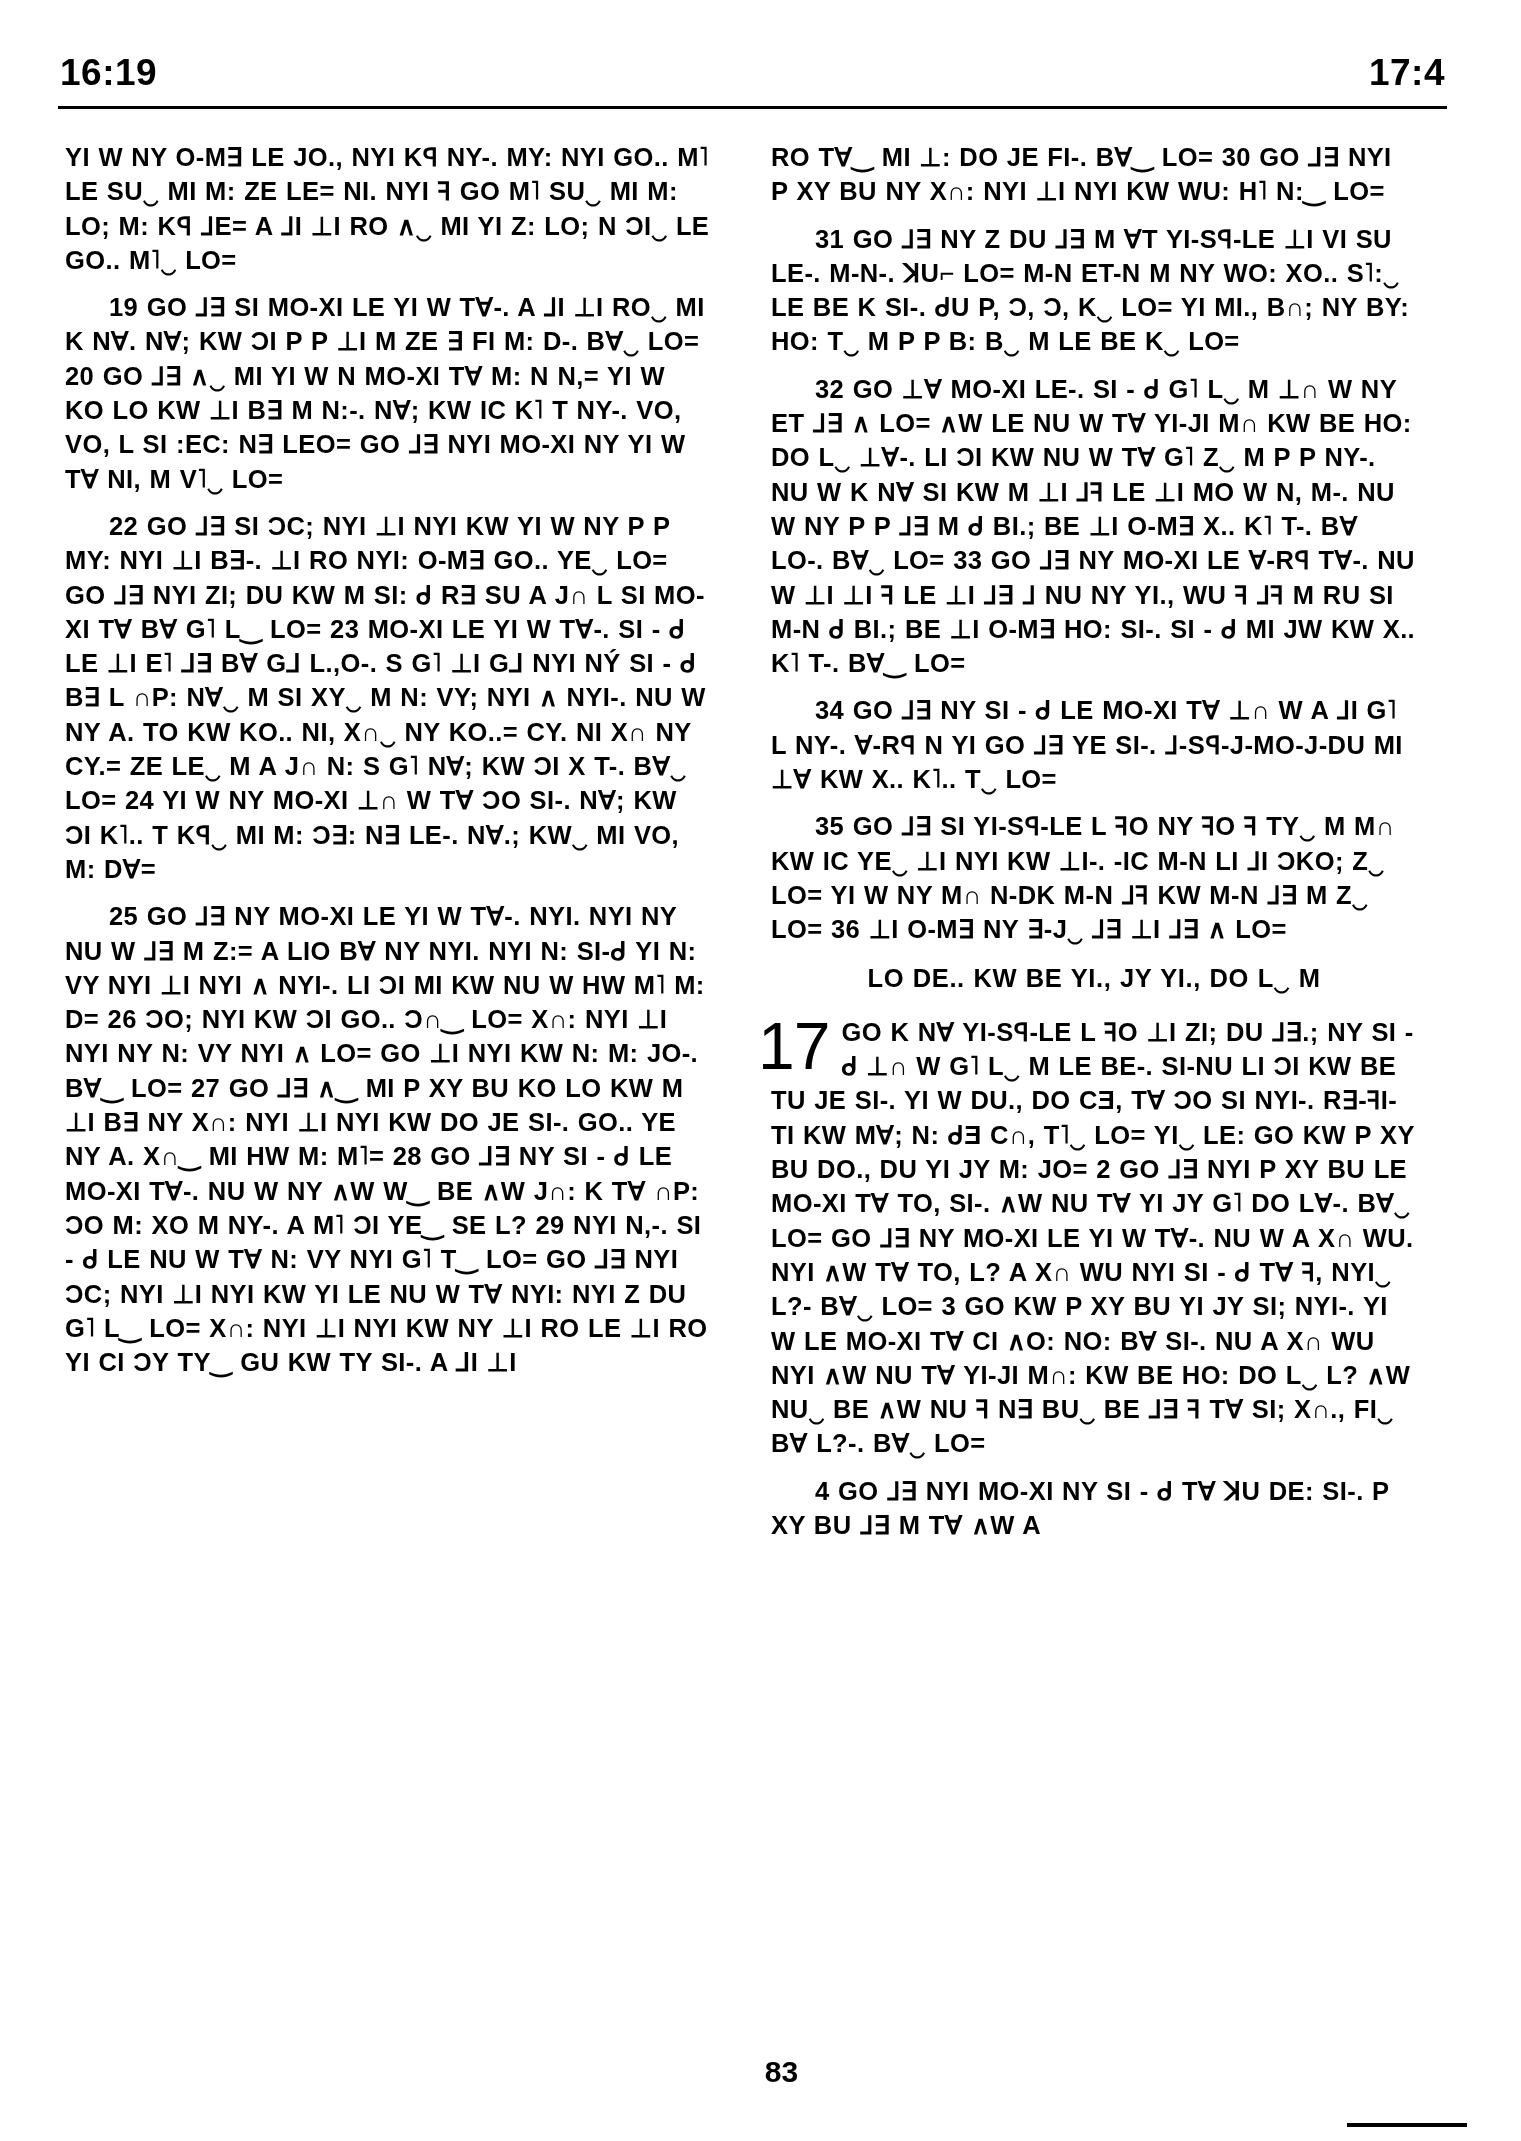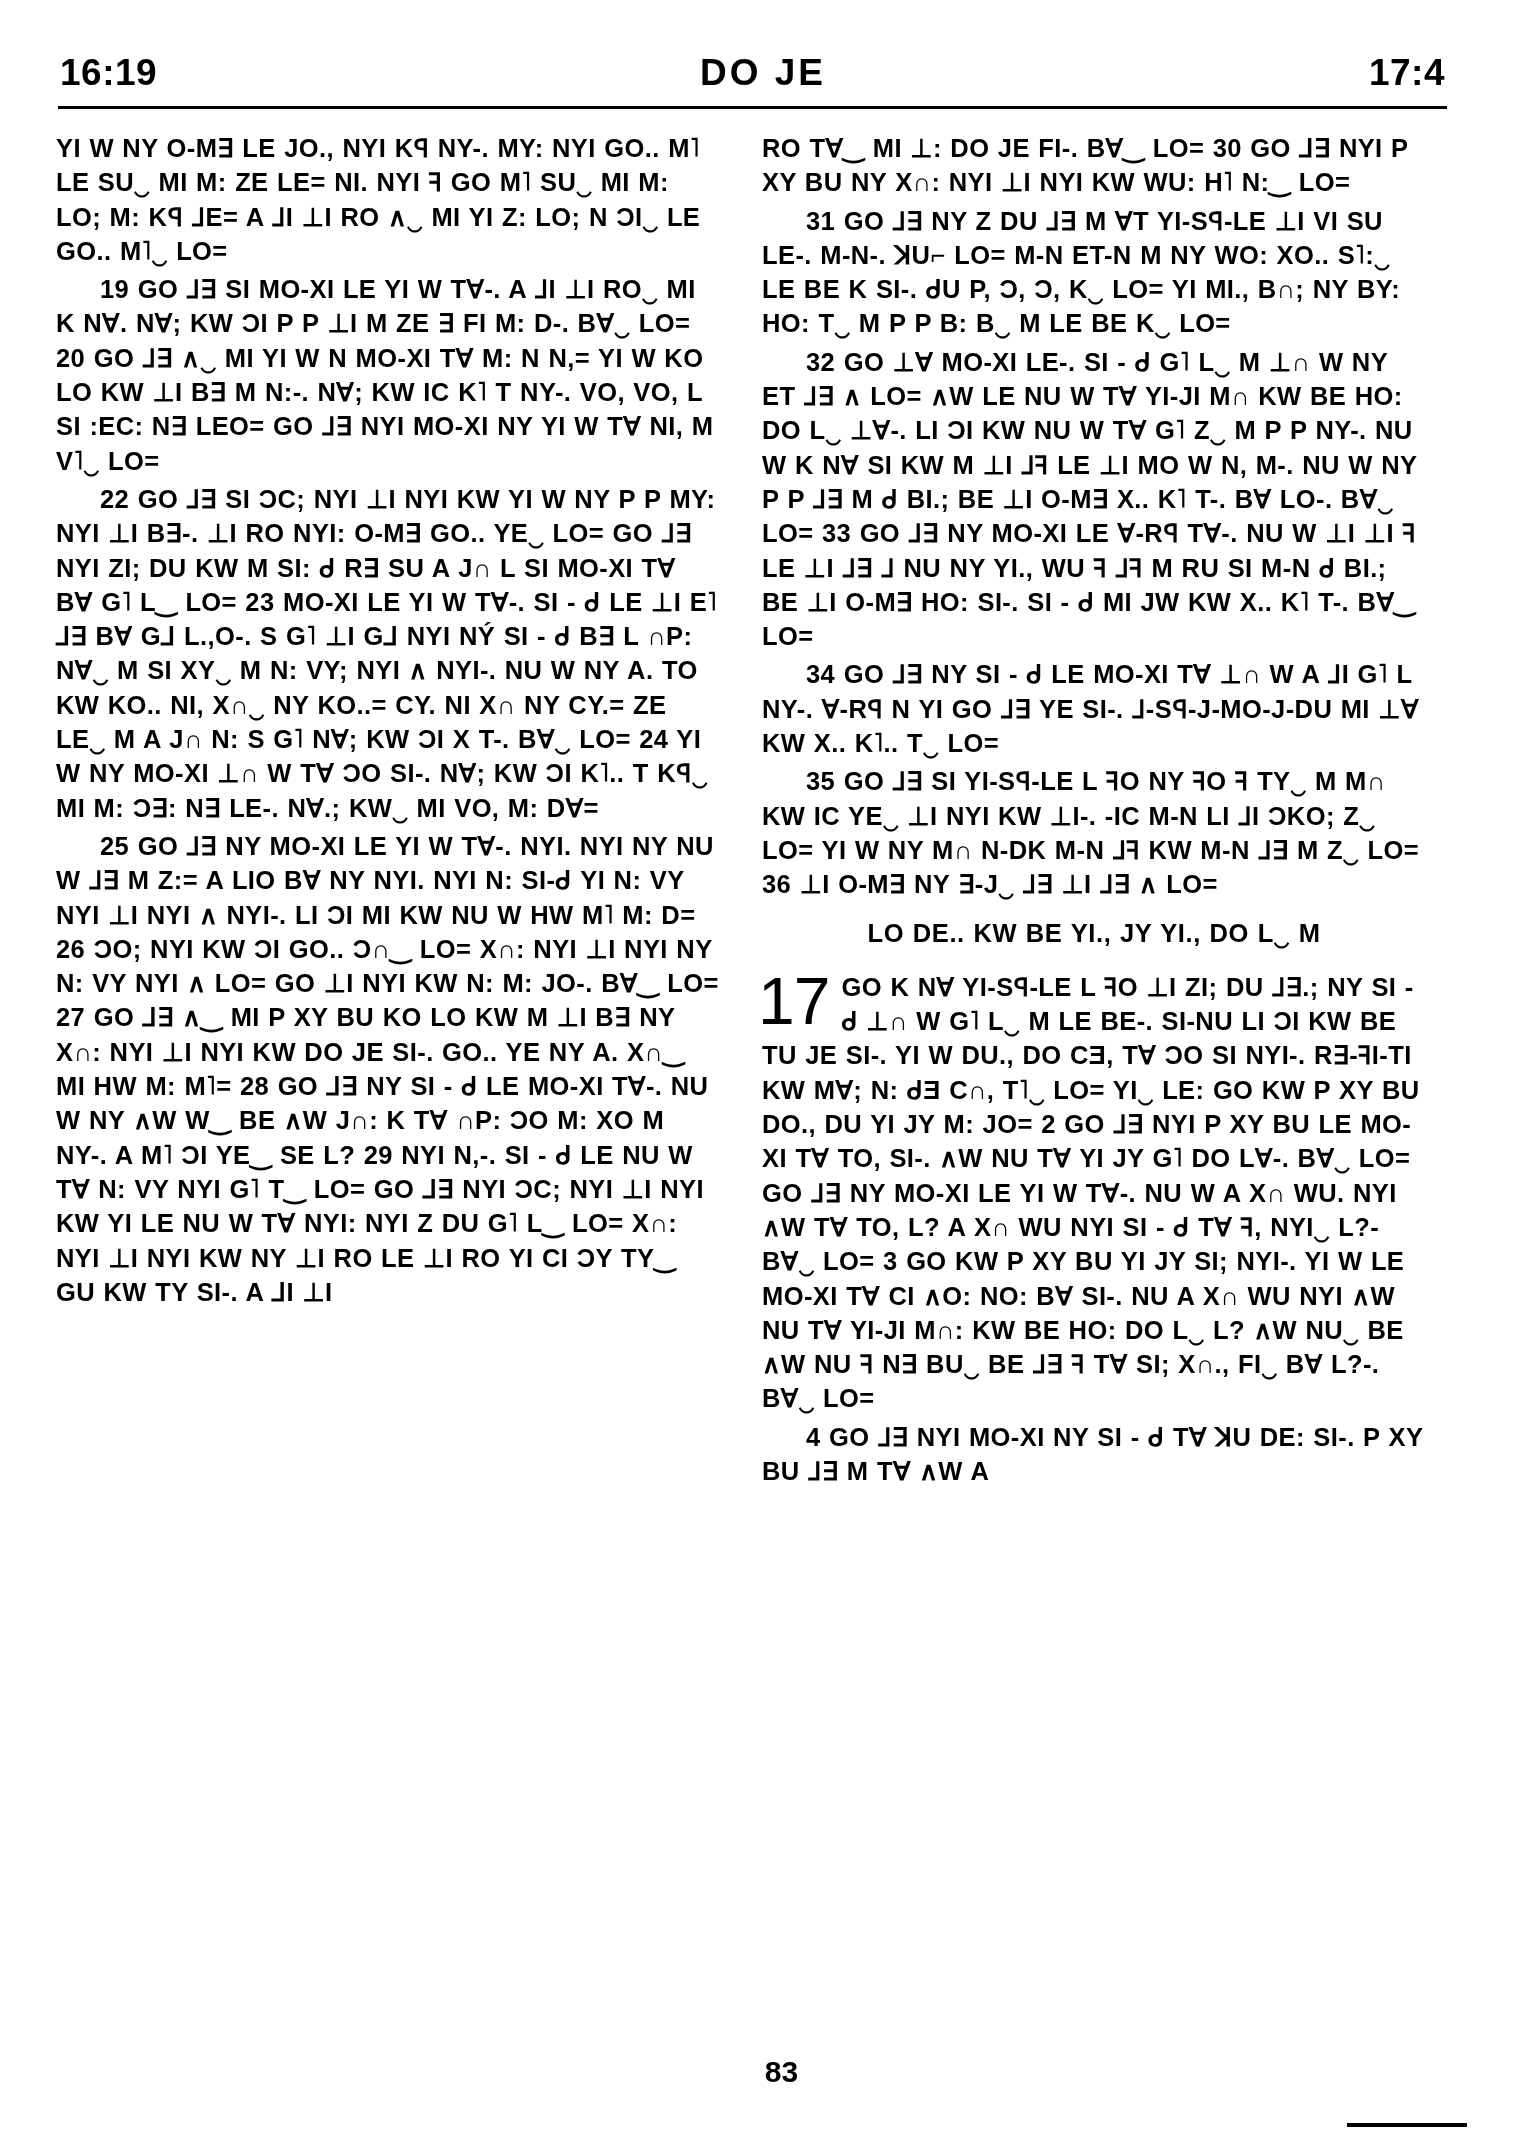--- a/index.html
+++ b/index.html
@@ -56,21 +56,21 @@
   }
   .col {
     width: 672px;
     font-size: 25.5px;
     line-height: 1.345;
     letter-spacing: 0.4px;
     font-weight: bold;
     word-spacing: 1px;
   }
   .para {
-    margin: 4px;
+    margin: 13px;
     text-indent: 0;
   }
   .para.indent {
     text-indent: 44px;
   }
 
   
   .chapter-head {
     font-weight: bold;
     font-size: 25.5px;
@@ -112,21 +112,20 @@
     background: #000;
   }
 </style>
 </head>
 <body>
 
 <div class="page">
 
   <div class="runhead">
     <span class="rh-left">16:19</span>
-    <span class="rh-center">DO JE</span>
     <span class="rh-right">17:4</span>
   </div>
 
   <div class="rule"></div>
 
   <div class="columns">
 
     <div class="col">
       <p class="para">YI W NY O-M∃ LE JO., NYI Kꟼ NY-. MY: NYI GO.. M˥ LE SU‿ MI M: ZE LE= NI. NYI ꟻ GO M˥ SU‿ MI M: LO; M: Kꟼ ⅃E= A ⅃I ⊥I RO ∧‿ MI YI Z: LO; N ƆI‿ LE GO.. M˥‿ LO=</p>
       <p class="para indent">19 GO ⅃∃ SI MO-XI LE YI W T∀-. A ⅃I ⊥I RO‿ MI K N∀. N∀; KW ƆI P P ⊥I M ZE ∃ FI M: D-. B∀‿ LO=  20 GO ⅃∃ ∧‿ MI YI W N MO-XI T∀ M: N N,= YI W KO LO KW ⊥I B∃ M N:-. N∀; KW IC K˥ T NY-. VO, VO, L SI :EC: N∃ LEO= GO ⅃∃ NYI MO-XI NY YI W T∀ NI, M V˥‿ LO=</p>

